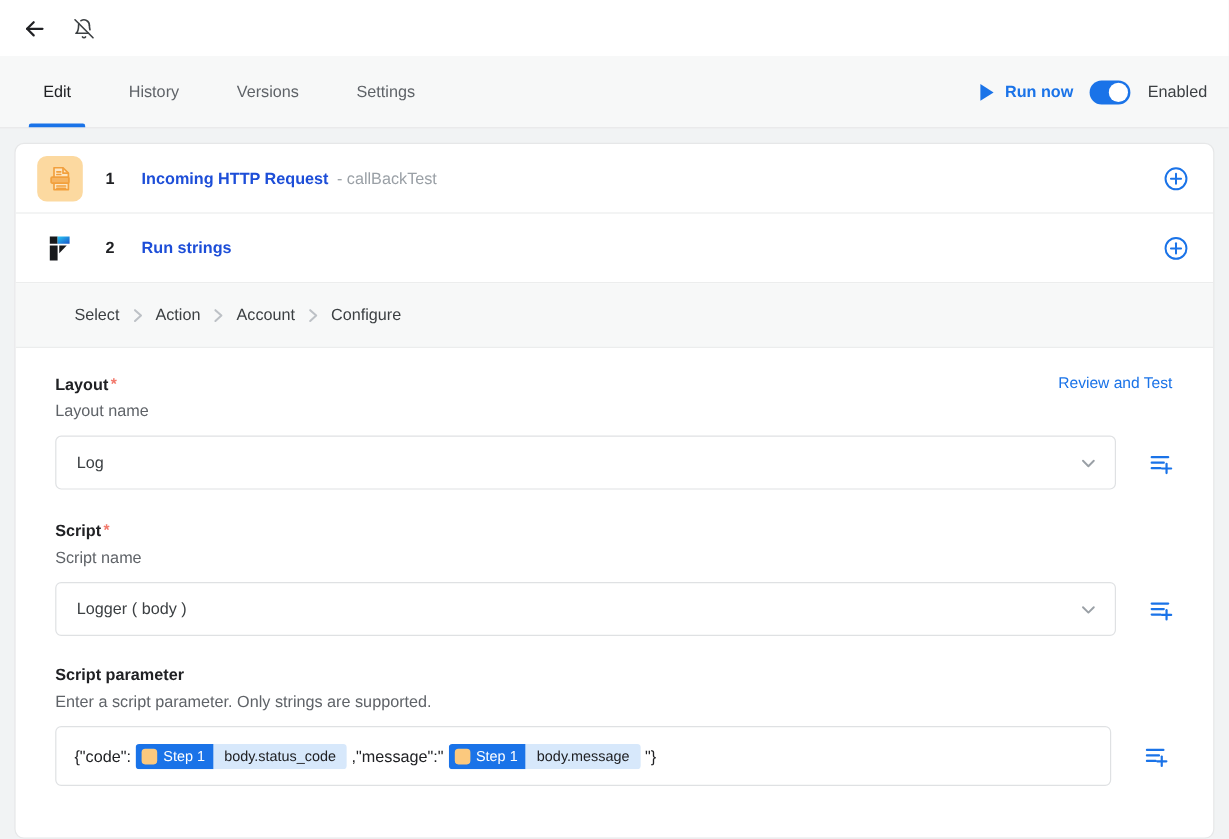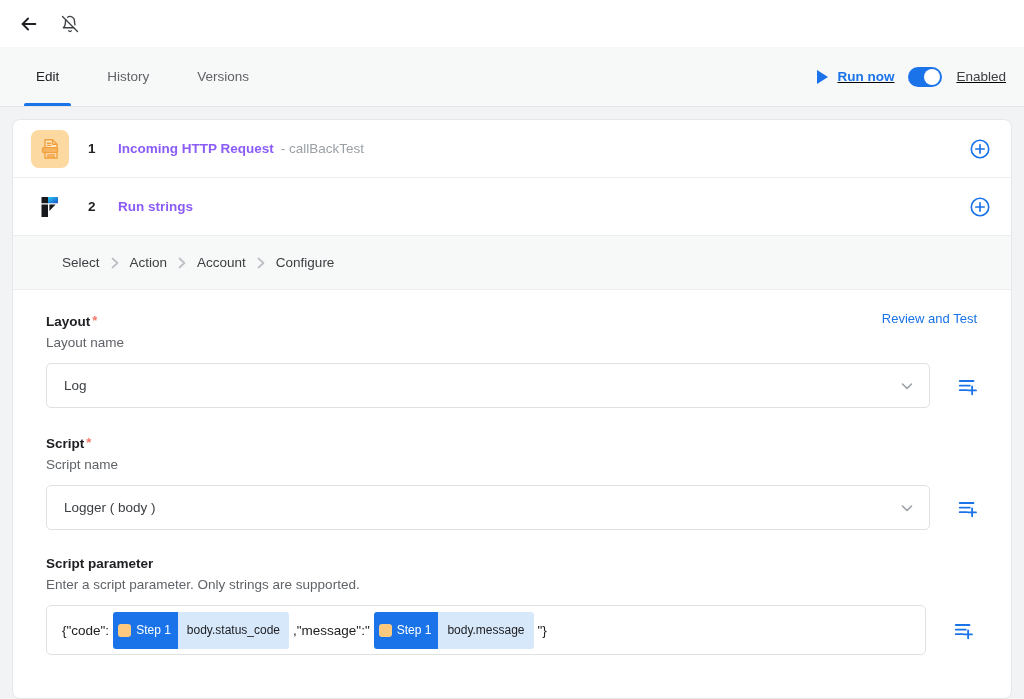--- a/index.html
+++ b/index.html
@@ -74,21 +74,20 @@
     height: 3px;
     background: #1a73e8;
     border-radius: 2px 2px 0 0;
   }
   .tabstrip-right {
     margin-left: auto;
     display: flex;
     align-items: center;
     gap: 14px;
     padding-right: 6px;
-    text-decoration: underline;
   }
   .run-now {
     display: flex; align-items: center; gap: 9px;
     color: #1a73e8;
     font-size: 13.5px;
     font-weight: bold;
     cursor: pointer;
     white-space: nowrap;
   }
   .play-tri {
@@ -153,21 +152,21 @@
     width: 30px;
     margin-left: 19px;
     font-size: 13.5px;
     font-weight: bold;
     color: #202124;
     flex: none;
   }
   .step-name {
     font-size: 13.5px;
     font-weight: bold;
-    color: #8b5cf6;
+    color: #1d4ed8;
     white-space: nowrap;
   }
   .step-sub {
     font-size: 13.5px;
     color: #9aa0a6;
     margin-left: 7px;
     white-space: nowrap;
   }
   .plus-circle {
     margin-left: auto;
@@ -287,21 +286,21 @@
     cursor: text;
   }
   .plain-txt {
     font-size: 13.5px;
     color: #202124;
     white-space: pre;
   }
   .token {
     display: inline-flex;
     align-items: stretch;
-    height: 37px;
+    height: 21px;
     border-radius: 3px;
     overflow: hidden;
     margin: 0 3px;
     vertical-align: middle;
     cursor: pointer;
   }
   .token-step {
     background: #1a73e8;
     display: flex;
     align-items: center;
@@ -353,20 +352,23 @@
 <div class="tabstrip">
   <div class="tabs">
     <div class="tab active">
       <span>Edit</span>
     </div>
     <div class="tab">
       <span>History</span>
     </div>
     <div class="tab">
       <span>Versions</span>
+    </div>
+    <div class="tab">
+      <span>Settings</span>
     </div>
   </div>
   <div class="tabstrip-right">
     <div class="run-now">
       <span class="play-tri"></span>
       <span>Run now</span>
     </div>
     <div class="toggle">
       <span class="knob"></span>
     </div>

